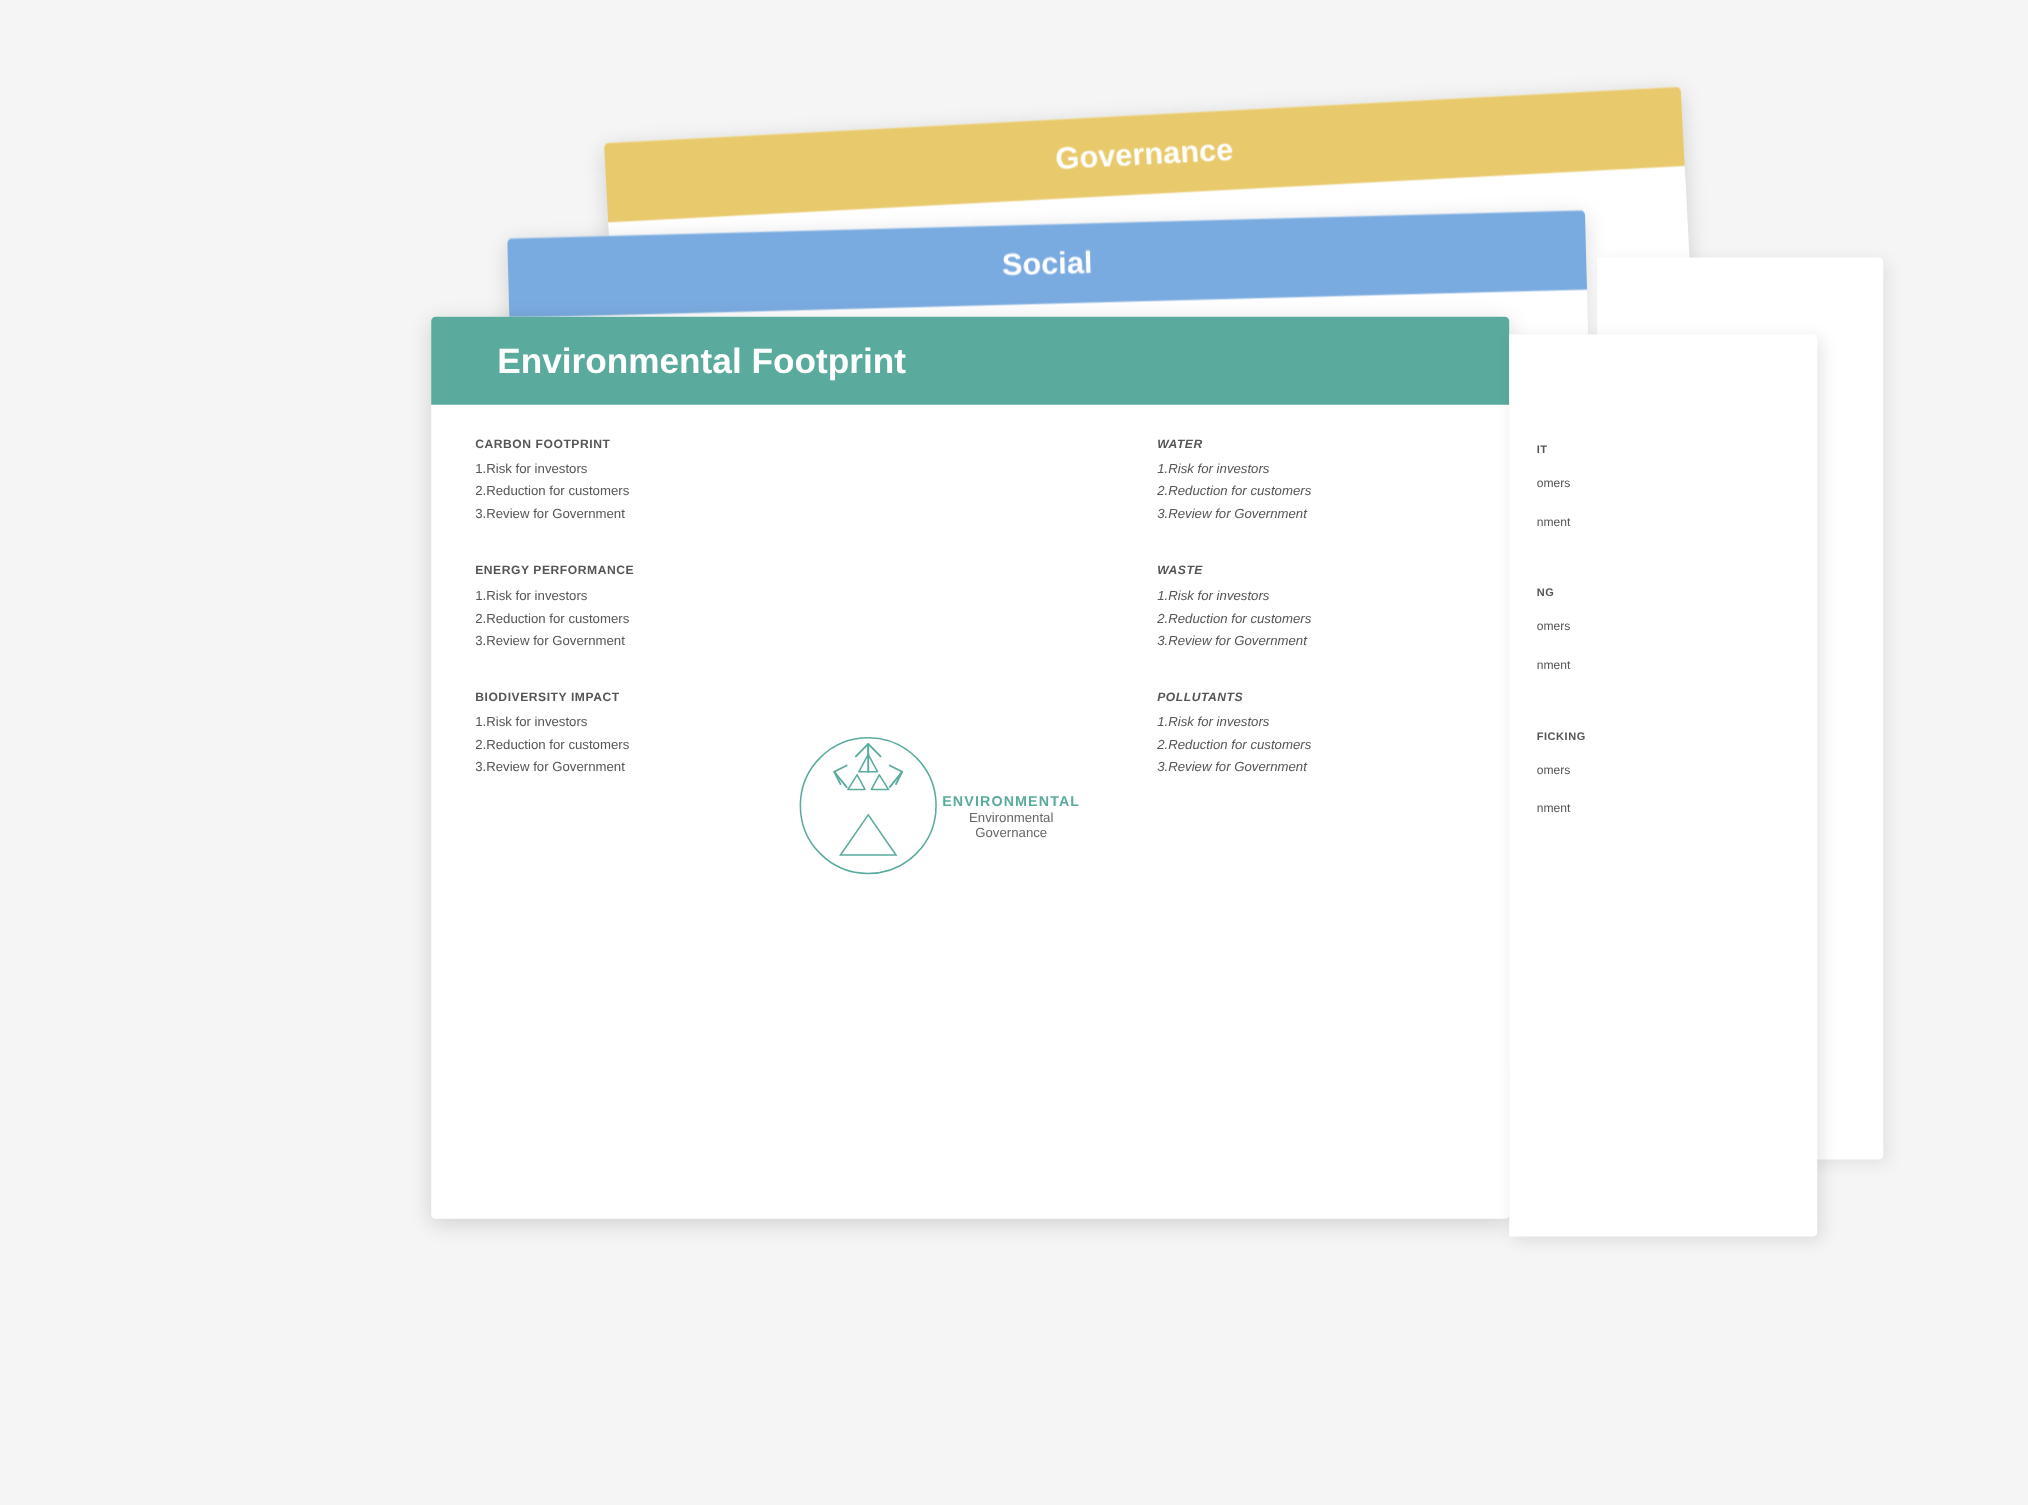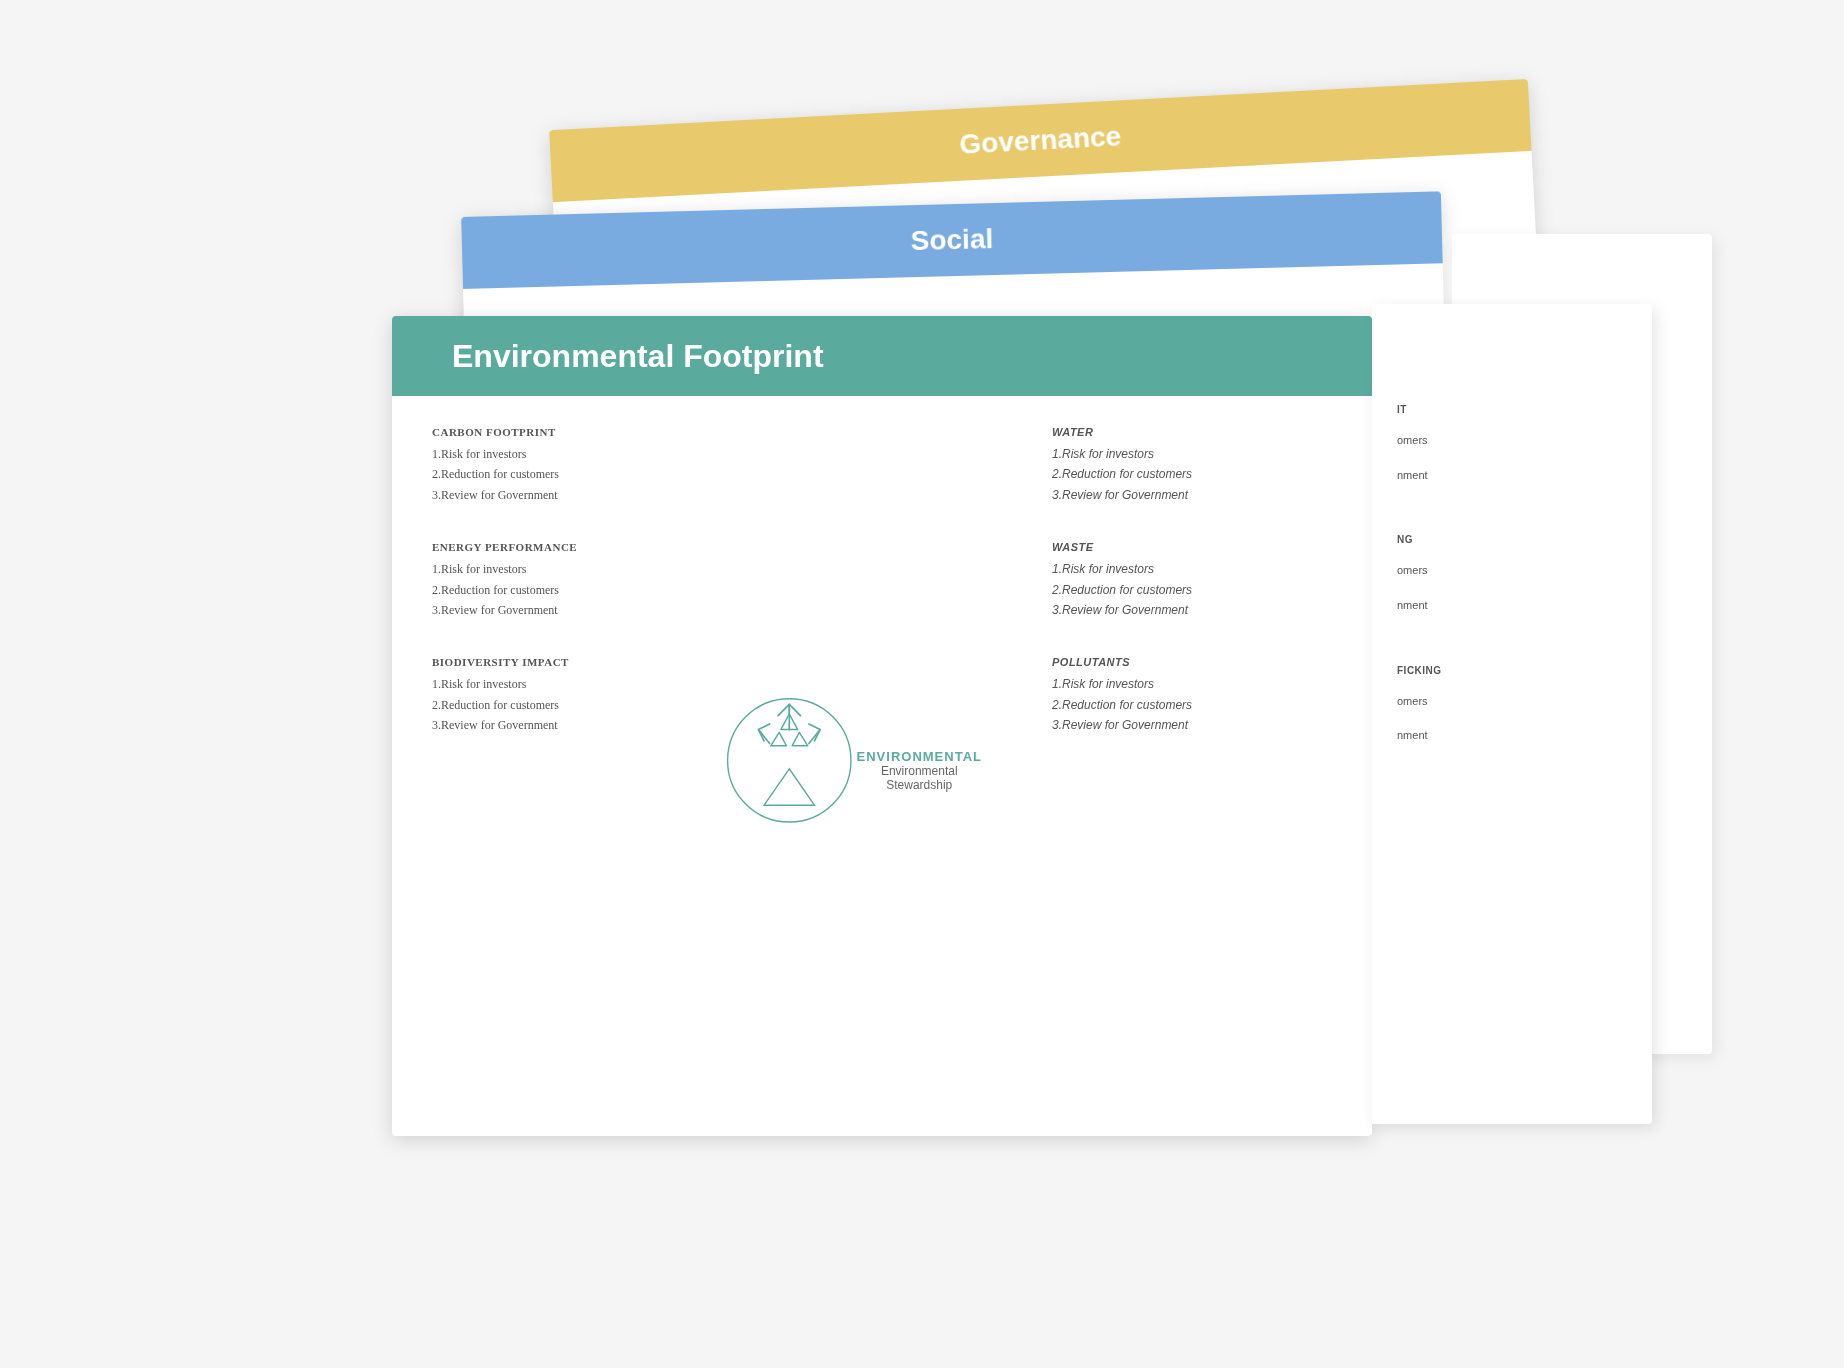--- a/index.html
+++ b/index.html
@@ -84,21 +84,21 @@
     .card-social .card-header span {
       color: #fff;
       font-size: 28px;
       font-weight: bold;
     }
 
     
     .card-environmental {
       width: 980px;
       height: 820px;
-      top: 182px;
+      top: 154px;
       left: 20px;
       transform: rotate(0deg);
       z-index: 3;
     }
 
     .card-environmental .card-header {
       background: #5aab9e;
       height: 80px;
       border-radius: 4px 4px 0 0;
       display: flex;
@@ -116,21 +116,20 @@
     .card-body {
       padding: 30px 40px;
       display: flex;
       height: calc(100% - 80px);
     }
 
     
     .env-left {
       width: 240px;
       padding-right: 20px;
-      font-family: Liberation Serif, serif;
     }
 
     .env-center {
       flex: 1;
       display: flex;
       align-items: center;
       justify-content: center;
     }
 
     .env-right {
@@ -324,21 +323,21 @@
 
                 <path d="M33,19 L5,19 L18,-5 Z" fill="none" stroke="#5aab9e" stroke-width="2.5" stroke-linejoin="round"></path>
 
                 <path d="M-33,19 L-5,19 L-18,-5 Z" fill="none" stroke="#5aab9e" stroke-width="2.5" stroke-linejoin="round"></path>
               </g>
 
               <polygon points="120,135 75,200 165,200" fill="none" stroke="#5aab9e" stroke-width="2.5"></polygon>
             </svg>
             <div class="diagram-label">
               <div class="diagram-label-main">ENVIRONMENTAL</div>
-              <div class="diagram-label-sub">Environmental Stewardship</div>
+              <div class="diagram-label-sub">Environmental Governance</div>
             </div>
           </div>
         </div>
 
         <div class="env-right">
           <div class="category-section">
             <div class="category-title">WATER</div>
             <div class="category-item">1.Risk for investors</div>
             <div class="category-item">2.Reduction for customers</div>
             <div class="category-item">3.Review for Government</div>

